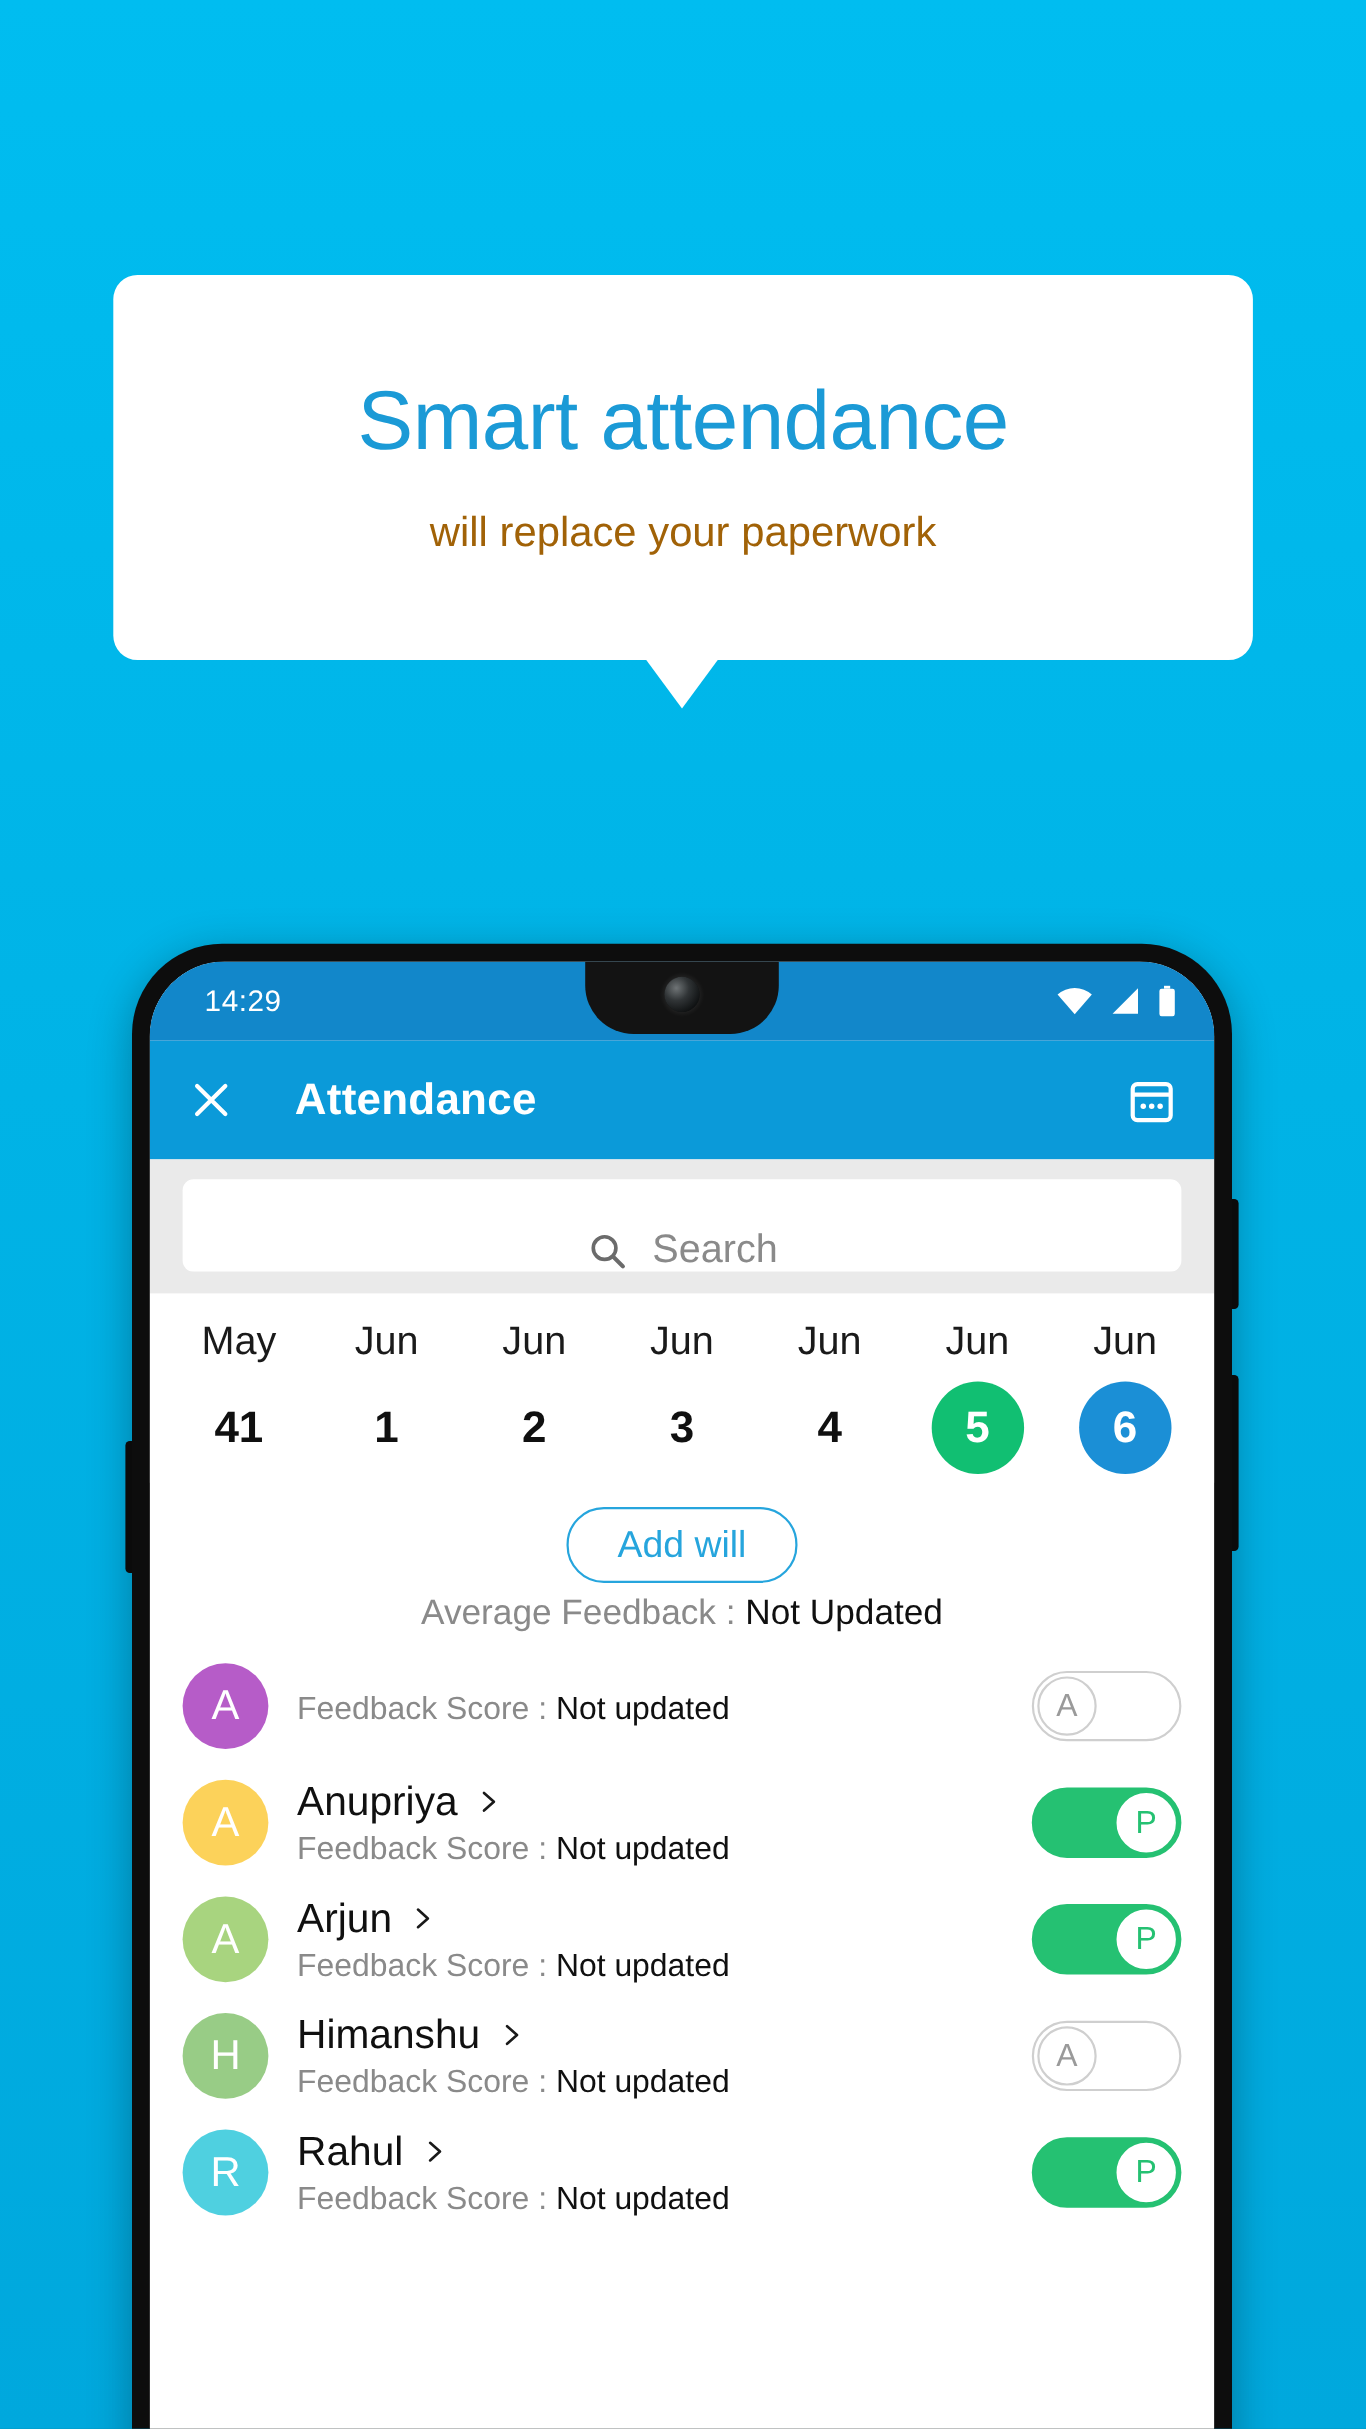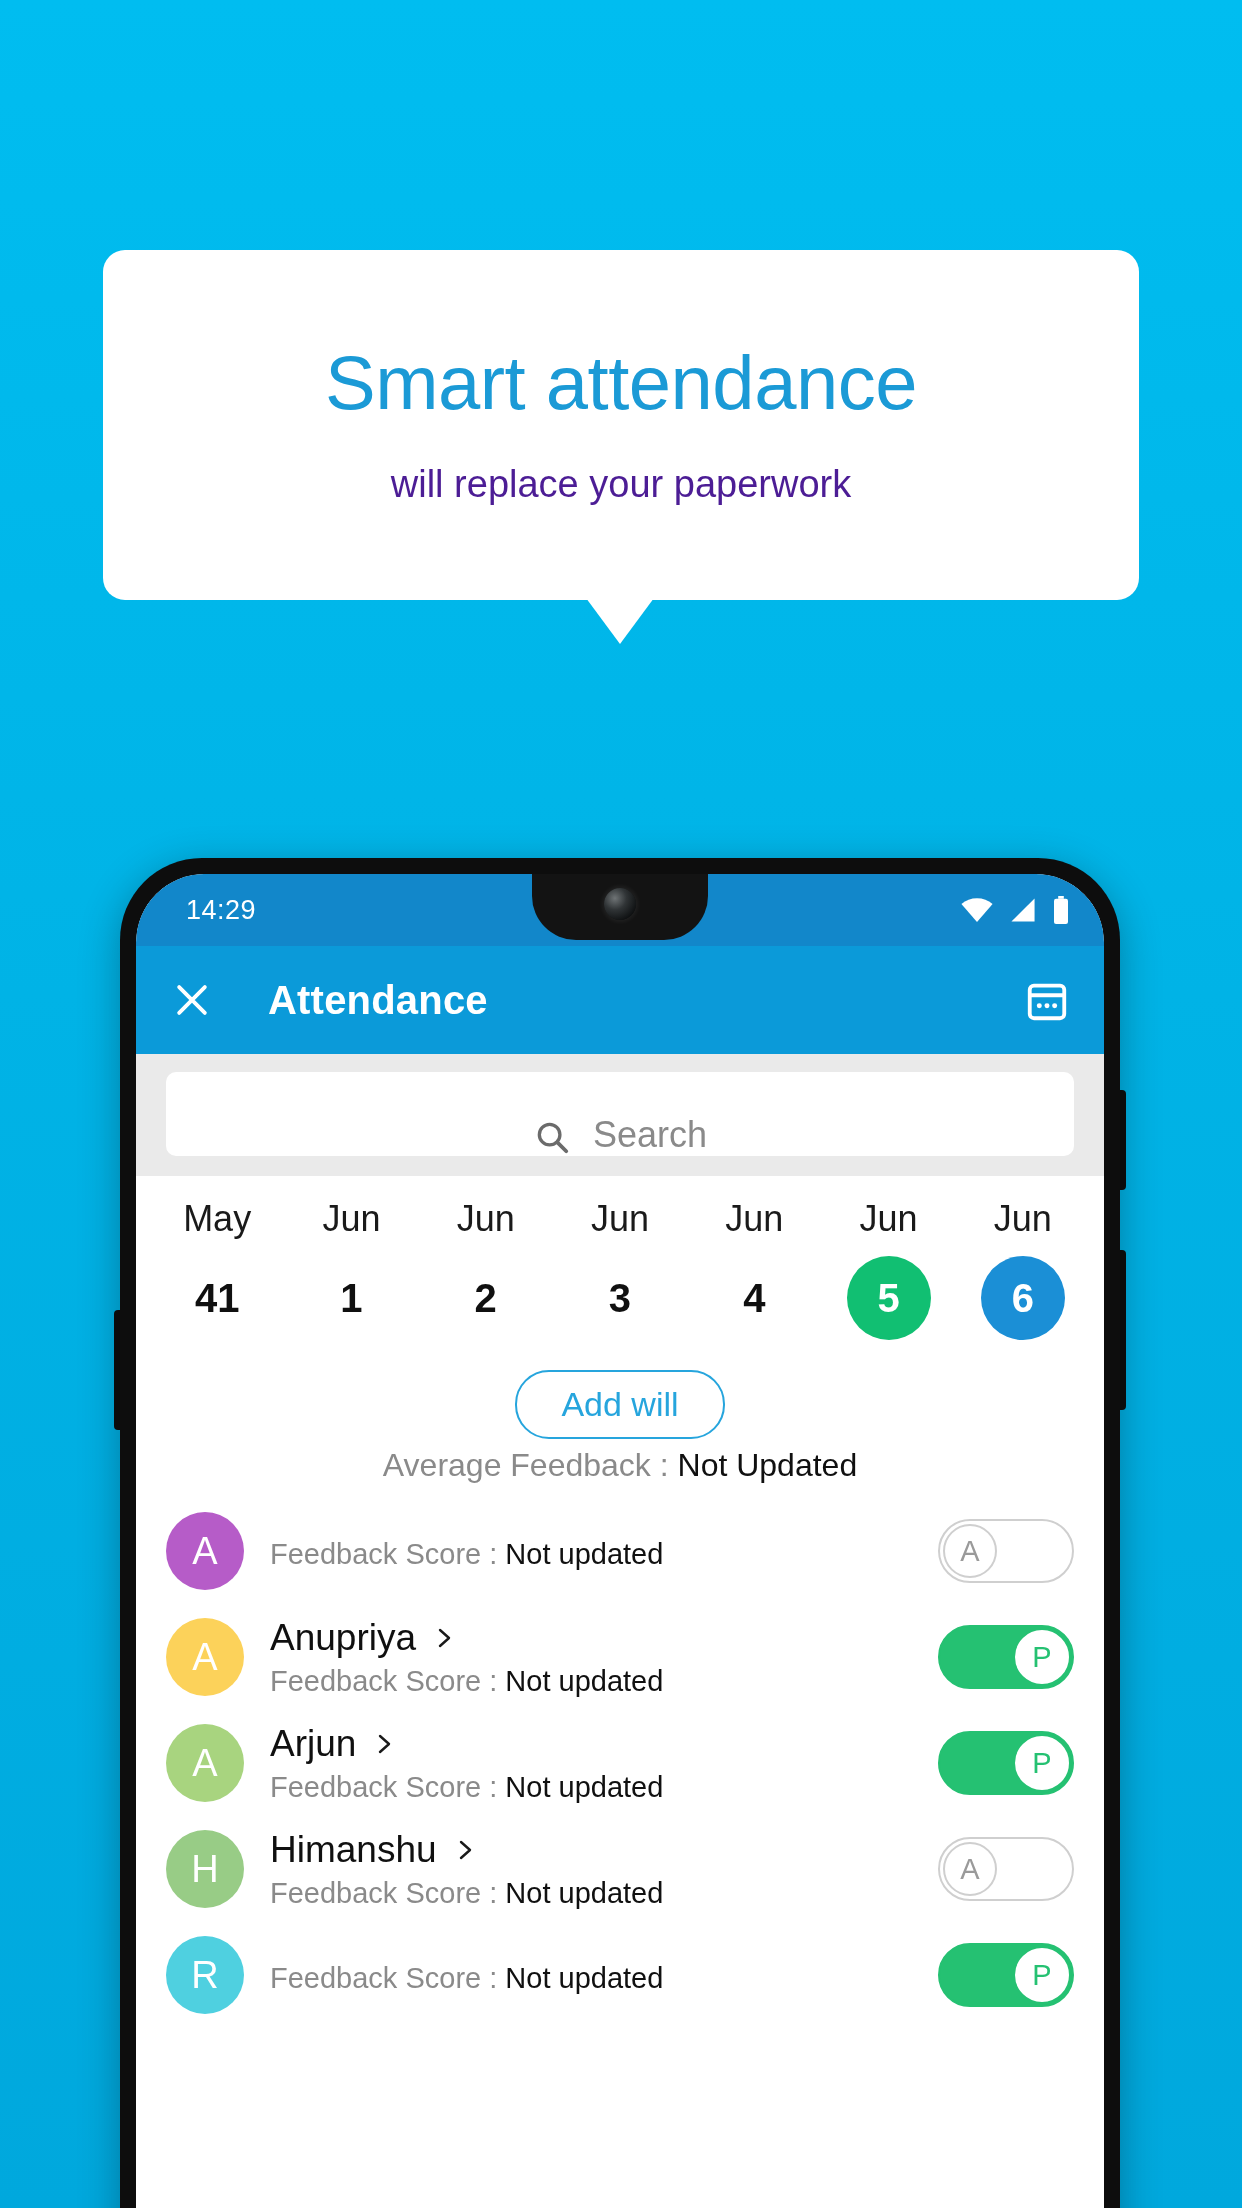--- a/index.html
+++ b/index.html
@@ -51,21 +51,21 @@
     font-weight: 400;
     color: #1b9ad6;
     letter-spacing: -0.5px;
     line-height: 1;
     text-align: center;
   }
   #promo-subtitle {
     margin-top: 42px;
     font-size: 38px;
     font-weight: 400;
-    color: #4c1d95;
+    color: #a16207;
     text-align: center;
   }
 
   
   #phone {
     position: absolute;
     left: 120px;
     top: 858px;
     width: 1000px;
     height: 1400px;
@@ -426,20 +426,26 @@
               </div>
               <div class="student-feedback"><span>Feedback Score : </span><span class="val">Not updated</span></div>
             </div>
             <div class="toggle off">
               <div class="knob">A</div>
             </div>
           </div>
           <div class="student-row">
             <div class="avatar" style="background: rgb(79, 208, 224);">R</div>
             <div class="student-info">
+              <div class="student-name-line">
+                <span class="student-name">Rahul</span>
+                <svg class="chevron-icon" viewBox="0 0 24 24">
+                  <path d="M8 4l9 8-9 8" fill="none" stroke="#1a1a1a" stroke-width="2.4" stroke-linecap="round" stroke-linejoin="round"></path>
+                </svg>
+              </div>
               <div class="student-feedback"><span>Feedback Score : </span><span class="val">Not updated</span></div>
             </div>
             <div class="toggle on">
               <div class="knob">P</div>
             </div>
           </div>
         </div>
 
     </div>
   </div>

